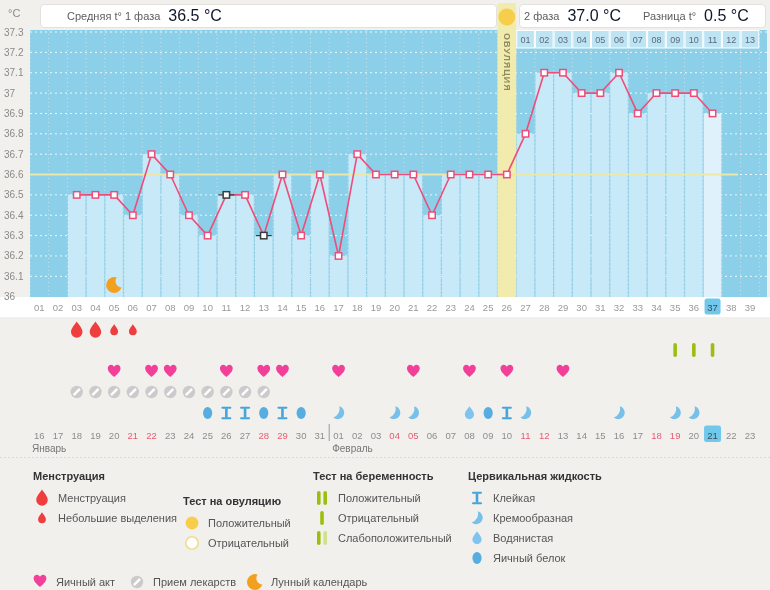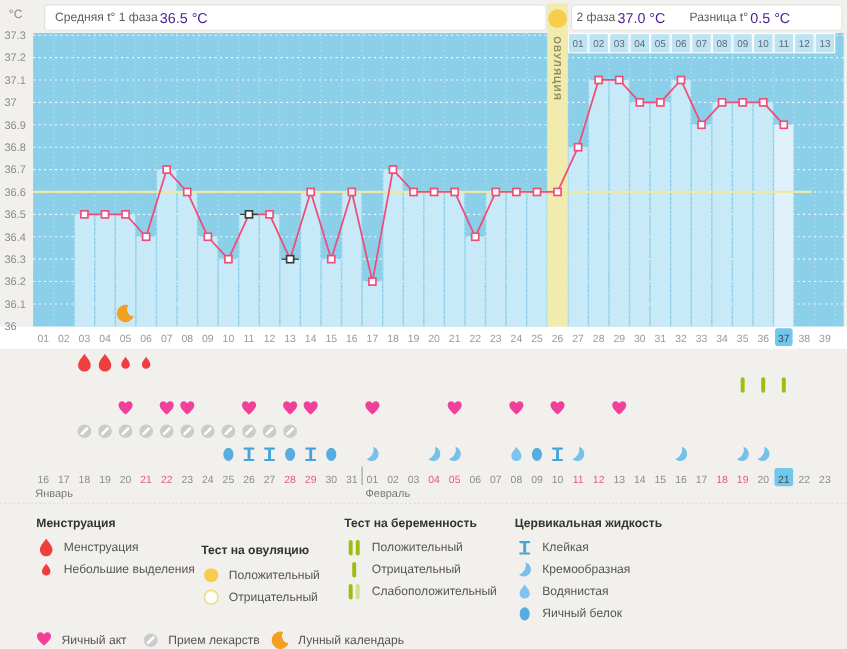--- a/index.html
+++ b/index.html
@@ -3,21 +3,21 @@
 <meta charset="utf-8">
 <style>
   html,body{margin:0;padding:0;background:#F1F0ED}
   #page{position:relative;width:770px;height:590px;background:#F1F0ED;
         font-family:"Liberation Sans",sans-serif;overflow:hidden}
   #chart-svg{position:absolute;left:0;top:0}
   #unit{position:absolute;left:8px;top:7px;font-size:11px;color:#8a8a8a}
   .hdr-box{position:absolute;top:4px;height:24px;background:#fff;border:1px solid #E2E1DC;
            border-radius:4px;display:flex;align-items:center;box-sizing:border-box;
            color:#5d5d5d;font-size:11px;white-space:nowrap}
-  .hdr-box .val{font-size:13px;margin-left:2px;color:#4c1d95}
+  .hdr-box .val{font-size:16px;margin-left:8px;color:#0f172a}
   #legend{position:absolute;left:0;top:462px;width:645px;height:128px;font-size:11px;color:#555}
   .lcol{position:absolute;top:8px}
   .lhead{font-weight:bold;color:#333;margin-bottom:6px;font-size:11px}
   .litem{display:flex;align-items:center;height:20px}
   .licon{width:18px;height:18px;margin-right:7px;flex:0 0 18px}
   .lbottom{position:absolute;top:110px;left:0;width:770px;height:20px}
   .lbottom .litem{position:absolute;top:0}
 </style>
 </head>
 <body>
@@ -434,21 +434,21 @@
       <rect x="704.05" y="425.5" width="17" height="16.5" rx="2.5" fill="#70C8EC"></rect>
       <text x="712.55" y="439" font-size="9.5" fill="#3F4A52" text-anchor="middle" font-family="&quot;Liberation Sans&quot;,sans-serif">21</text>
       <text x="731.25" y="439" font-size="9.5" fill="#8C8C8C" text-anchor="middle" font-family="&quot;Liberation Sans&quot;,sans-serif">22</text>
       <text x="749.9499999999999" y="439" font-size="9.5" fill="#8C8C8C" text-anchor="middle" font-family="&quot;Liberation Sans&quot;,sans-serif">23</text>
       <line x1="329.2" y1="424" x2="329.2" y2="441" stroke="#9a9a9a" stroke-width="1"></line>
       <text x="32" y="452" font-size="10" fill="#777777" text-anchor="start" font-family="&quot;Liberation Sans&quot;,sans-serif">Январь</text>
       <text x="332.2" y="452" font-size="10" fill="#777777" text-anchor="start" font-family="&quot;Liberation Sans&quot;,sans-serif">Февраль</text>
       <line x1="0" y1="457.5" x2="770" y2="457.5" stroke="#DBDAD6" stroke-dasharray="2,2"></line>
     </svg>
 
-  <div class="hdr-box" style="left:40px;width:457px;padding-left:9px">
+  <div class="hdr-box" style="left:40px;width:457px;padding-left:26px">
     <span>Средняя t° 1 фаза</span>
     <span class="val">36.5 °C</span>
   </div>
 
   <div class="hdr-box" style="left:519px;width:247px;padding-left:4px">
     <span>2 фаза</span>
     <span class="val">37.0 °C</span>
     <span style="margin-left:22px">Разница t°</span>
     <span class="val">0.5 °C</span>
   </div>

